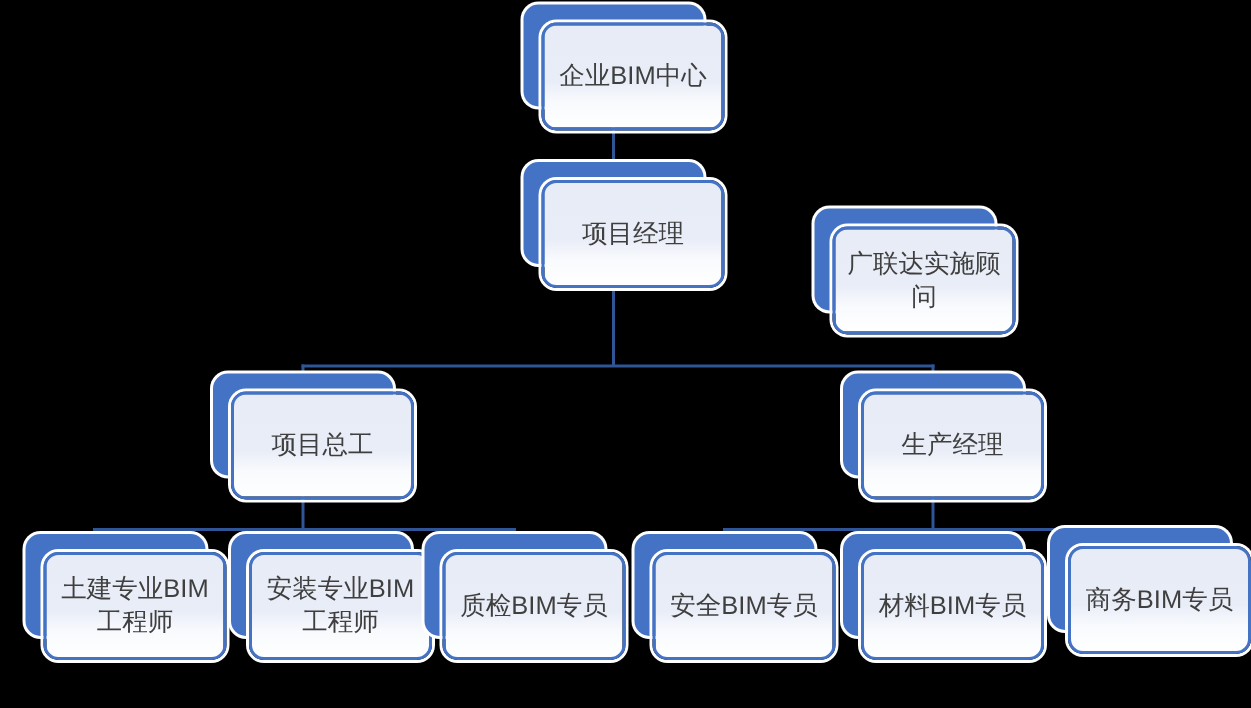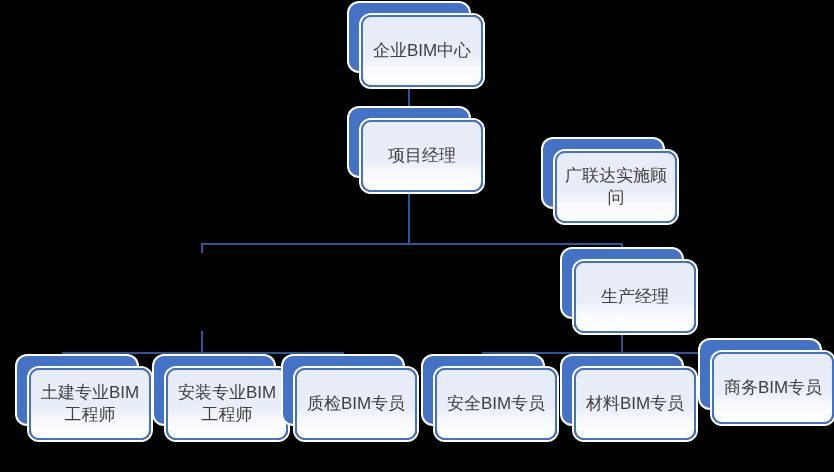--- a/index.html
+++ b/index.html
@@ -43,21 +43,21 @@
   .n0  { left:349px; top:3px; }
   .n1  { left:349px; top:108px; }
   .n2  { left:543px; top:139px;padding-left:47px; }
   .n3  { left:142px; top:249px; }
   .n4  { left:562px; top:249px;border-radius:18px; }
   .n5  { left:17px;   top:356px; }
   .n6  { left:142px; top:356px;margin-left:12px; }
   .n7  { left:283px; top:356px; }
   .n8  { left:423px; top:356px; }
   .n9  { left:562px; top:356px; }
-  .n10 { left:700px; top:340px; }
+  .n10 { left:700px; top:352px; }
 
   
   .l1  { left:408px; top:85px;  width:2px;  height:27px; }
   .l2  { left:408px; top:190px; width:2px;  height:54px; }
   .l3  { left:201px; top:243px; width:422px; height:2px; }
   .l4  { left:201px; top:243px; width:2px;  height:10px; }
   .l5  { left:621px; top:243px; width:2px;  height:10px; }
   .l6  { left:201px; top:331px; width:2px;  height:22px; }
   .l7  { left:62px;  top:352px; width:281px; height:2px; }
   .l8  { left:62px;  top:352px; width:2px;  height:8px; }
@@ -104,20 +104,26 @@
     </div>
   </div>
 
   <div class="node n2">
     <div class="back"></div>
     <div class="front">
       <span class="label">广联达实施顾问</span>
     </div>
   </div>
 
+  <div class="node n3">
+    <div class="back"></div>
+    <div class="front">
+      <span class="label">项目总工</span>
+    </div>
+  </div>
 
   <div class="node n4">
     <div class="back"></div>
     <div class="front">
       <span class="label">生产经理</span>
     </div>
   </div>
 
   <div class="node n5">
     <div class="back"></div>

